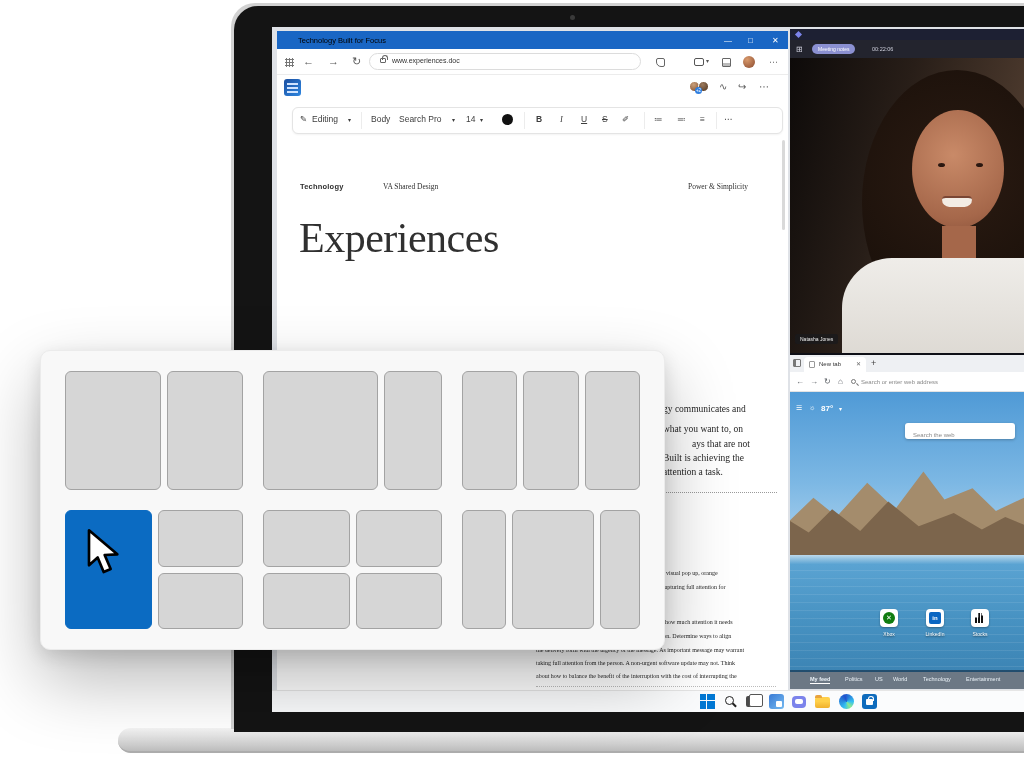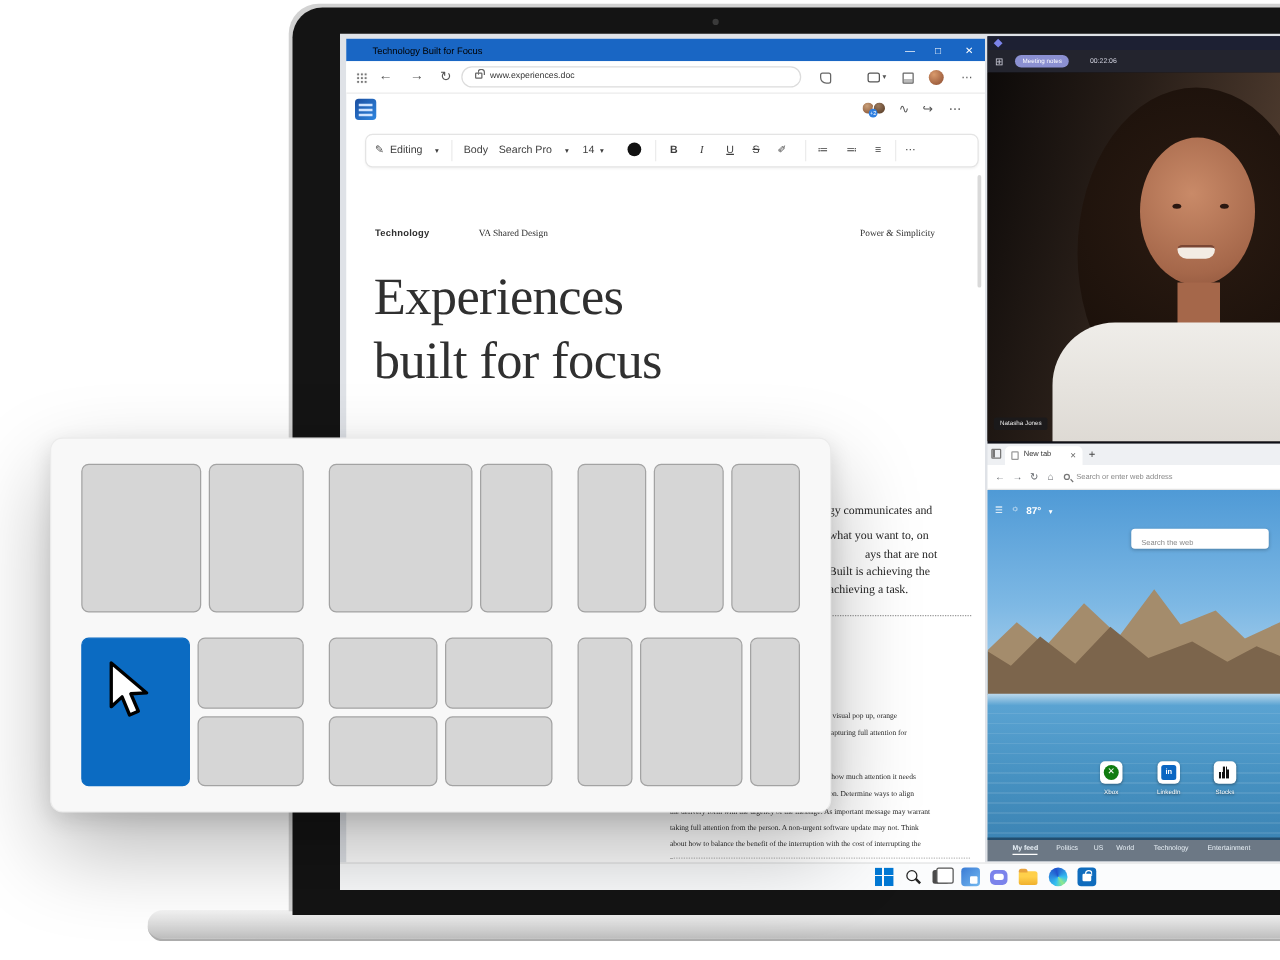--- a/index.html
+++ b/index.html
@@ -264,28 +264,27 @@
 <div class="abs fmt" style="left:677px">≕</div>
 <div class="abs fmt" style="left:700px">≡</div>
 <div class="abs fmt-div" style="left:716px"></div>
 <div class="abs fmt" style="left:724px">⋯</div>
 
 <div class="abs doc-serif" id="doc-brand" style="font-family:'Liberation Sans',sans-serif">Technology</div>
 <div class="abs doc-serif" id="doc-subtitle">VA Shared Design</div>
 <div class="abs doc-serif" id="doc-tagline">Power &amp; Simplicity</div>
 <div class="abs doc-serif" id="doc-heading">
   <div>Experiences</div>
-  <div>built for focus</div>
 </div>
 
 <div class="abs frag frag-r" style="left:663px;top:404px">gy communicates and</div>
 <div class="abs frag frag-r" style="left:663px;top:424px">what you want to, on</div>
 <div class="abs frag frag-r" style="left:692px;top:439px">ays that are not</div>
 <div class="abs frag frag-r" style="left:663px;top:453px">Built is achieving the</div>
-<div class="abs frag frag-r" style="left:663px;top:467px">achieving a task.</div>
+<div class="abs frag frag-r" style="left:663px;top:467px">attention a task.</div>
 <div class="abs" id="dotted-1"></div>
 
 <div class="abs frag frag-b" style="left:652px;top:570px">tes: a visual pop up, orange</div>
 <div class="abs frag frag-b" style="left:645px;top:584px">eeded, capturing full attention for</div>
 <div class="abs frag frag-b" style="left:648px;top:619px">rmine, how much attention it needs</div>
 <div class="abs frag frag-b" style="left:651px;top:633px">ttention. Determine ways to align</div>
 <div class="abs frag frag-b" style="left:536px;top:647px">the delivery form with the urgency of the message. As important message may warrant</div>
 <div class="abs frag frag-b" style="left:536px;top:660px">taking full attention from the person. A non-urgent software update may not. Think</div>
 <div class="abs frag frag-b" style="left:536px;top:673px">about how to balance the benefit of the interruption with the cost of interrupting the</div>
 <div class="abs" id="dotted-2"></div>

